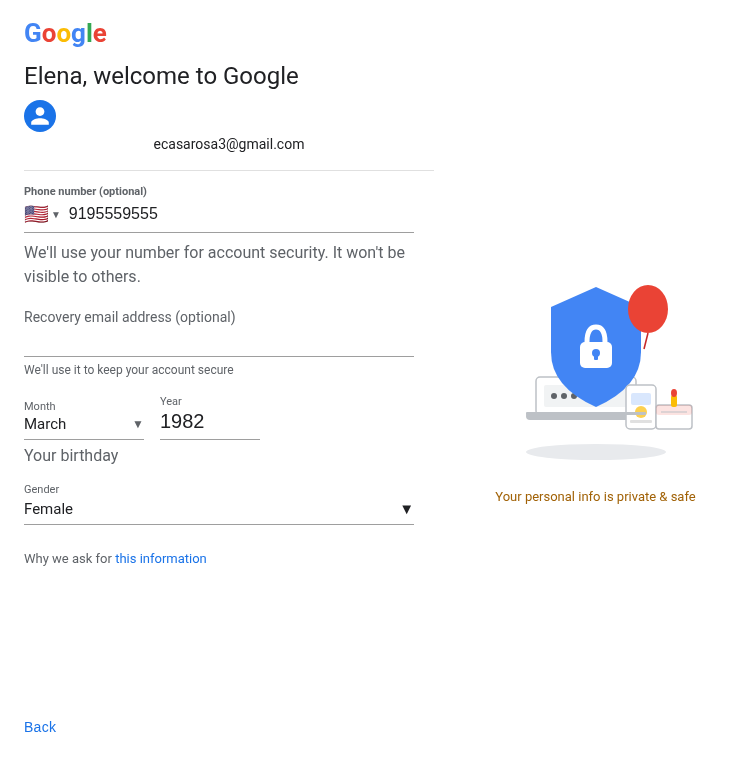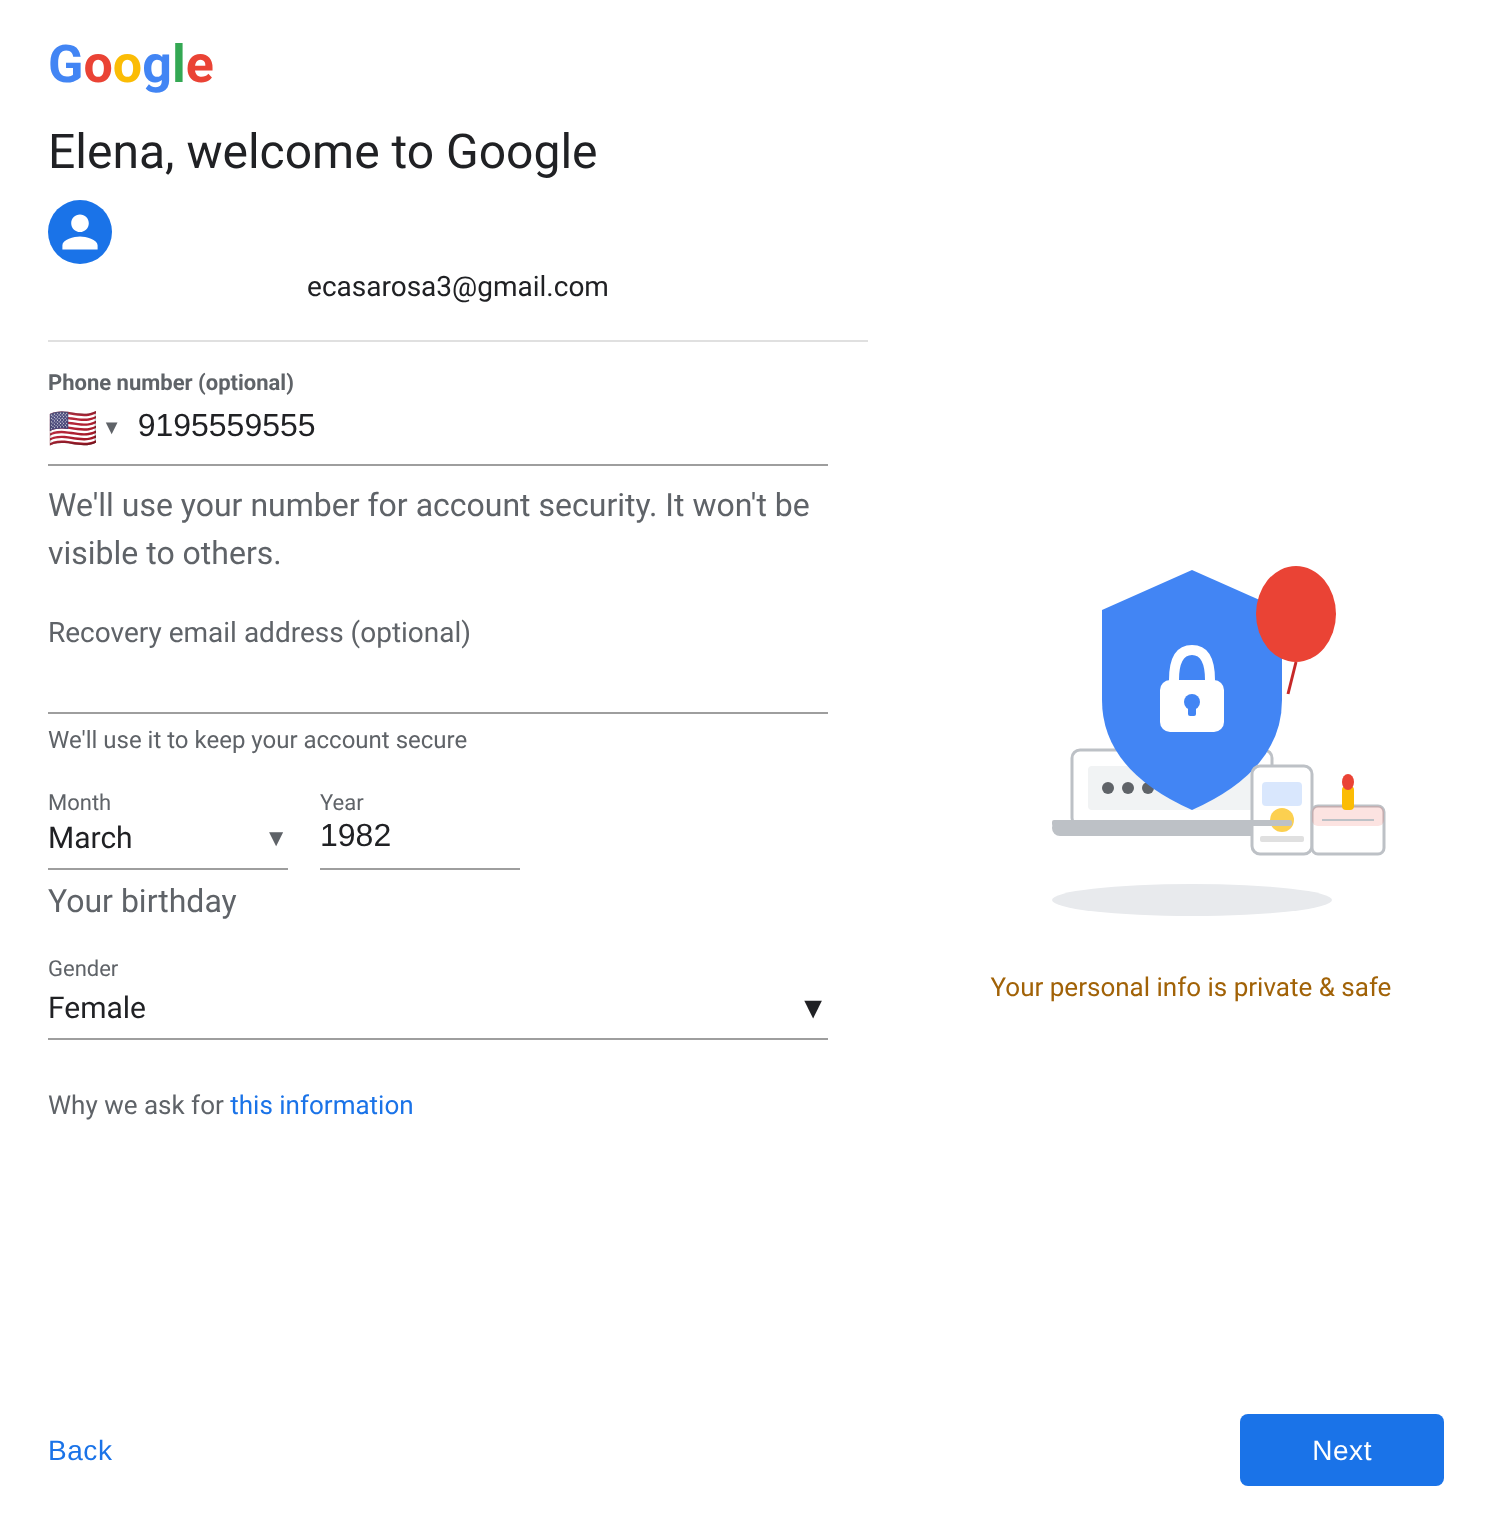--- a/index.html
+++ b/index.html
@@ -189,21 +189,21 @@
       font-size: 15px;
       color: #202124;
       width: 80px;
       padding-bottom: 6px;
       background: transparent;
     }
     .year-input {
       border: none;
       border-bottom: 1px solid #9e9e9e;
       outline: none;
-      font-size: 16px;
+      font-size: 20px;
       color: #202124;
       width: 100px;
       padding-bottom: 6px;
       background: transparent;
     }
     .birthday-caption {
       font-size: 16px;
       color: #5f6368;
       margin-top: 6px;
     }
@@ -404,15 +404,14 @@
 
           <rect x="40" y="155" width="120" height="3" rx="1" fill="#bdc1c6"></rect>
         </svg>
         <div class="illustration-caption">Your personal info is private &amp; safe</div>
       </div>
     </div>
   </div>
 
   <div class="bottom-nav">
     <button class="back-btn">Back</button>
-    <button class="next-btn">Next</button>
   </div>
 </div>
 
 </body></html>

